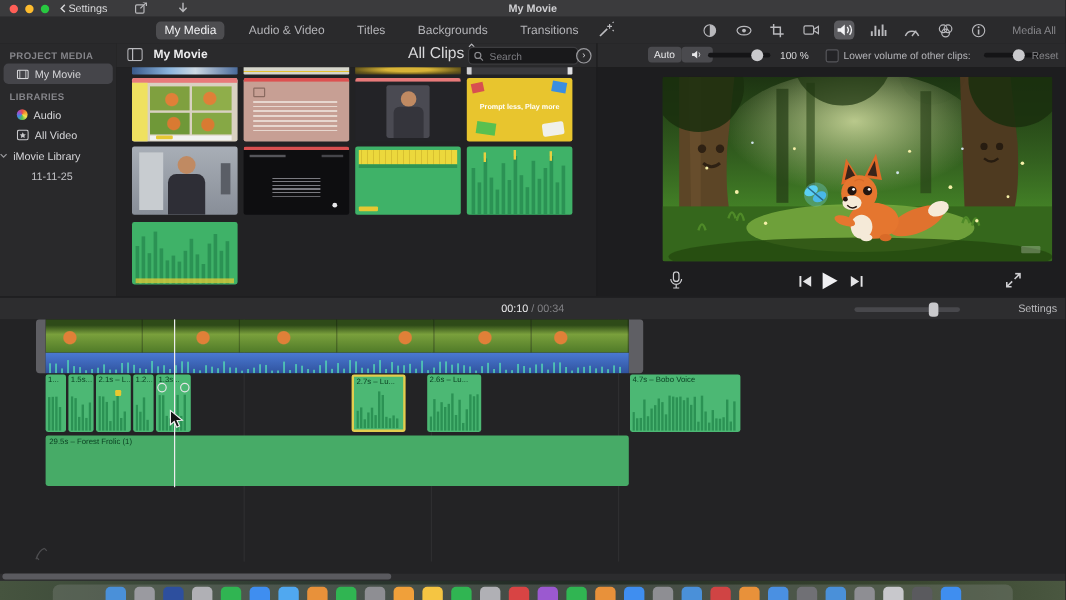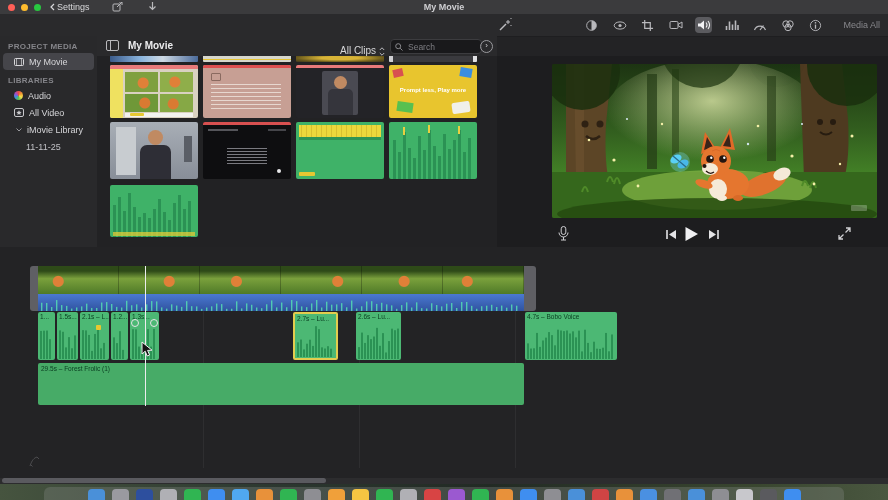--- a/index.html
+++ b/index.html
@@ -30,21 +30,21 @@
   .sidebar{position:absolute;left:0;top:36px;width:97px;height:211px;background:#29292b;border-right:1px solid #1d1d1f;}
   .sb-h{margin:6px 0 2px 8px;font-size:8px;font-weight:bold;color:#85858a;letter-spacing:.3px;}
   .sb-row{display:flex;align-items:center;gap:5px;height:17px;padding-left:14px;color:#d6d6d9;font-size:9px;}
   .sb-row.sel{background:#45454a;margin:0 3px;border-radius:4px;padding-left:11px;}
   .sb-sub{padding-left:26px;color:#c2c2c6;}
 
   
   .brw-head{position:absolute;left:97px;top:36px;width:400px;height:20px;background:#2a2a2c;border-bottom:1px solid #1e1e20;}
   .brw-title{position:absolute;left:31px;top:0;height:20px;line-height:20px;color:#ececee;font-size:10px;font-weight:bold;}
   .brw-toggle{position:absolute;left:9px;top:4px;}
-  .allclips{position:absolute;left:243px;top:0;height:20px;display:flex;align-items:flex-end;gap:3px;color:#d8d8da;font-size:10px;}
+  .allclips{position:absolute;left:243px;top:0;height:20px;display:flex;align-items:flex-start;gap:3px;color:#d8d8da;font-size:13px;}
   .search{position:absolute;left:293px;top:3px;width:82px;height:13px;background:#19191b;border:1px solid #3c3c3f;border-radius:4px;display:flex;align-items:center;gap:3px;padding:0 4px;}
   .search input{background:transparent;border:none;outline:none;color:#cfcfd2;font-size:8.5px;width:60px;font-family:"Liberation Sans",sans-serif;}
   .search input::placeholder{color:#7d7d82;}
   .arrow-circ{position:absolute;left:383px;top:4px;width:11px;height:11px;border:1px solid #9a9a9e;border-radius:50%;color:#cfcfd2;font-size:8px;line-height:10px;text-align:center;}
   .brw-grid{position:absolute;left:97px;top:56px;width:400px;height:191px;background:#222224;overflow:hidden;}
   .thumb{position:absolute;width:88px;border-radius:2px;overflow:hidden;}
   .sliver{position:absolute;top:-2px;height:8px;width:88px;border-radius:1px;}
 
   
   .vol-row{position:absolute;left:497px;top:36px;width:391px;height:20px;background:#2a2a2c;border-left:1px solid #1d1d1f;border-bottom:1px solid #1e1e20;font-size:8.5px;color:#c8c8cb;}
@@ -116,20 +116,27 @@
     </span>
     <span class="tb-icon" style="left:148px">
       <svg width="9" height="10" viewBox="0 0 9 10">
           <path d="M4.5 0 V7 M1.5 4.5 L4.5 7.5 L7.5 4.5" stroke="#b8b8bb" stroke-width="1.2" fill="none"></path>
         </svg>
     </span>
     <div class="win-title">My Movie</div>
   </div>
 
   <div class="topstrip">
+    <div class="tabs">
+      <div class="tab sel">My Media</div>
+      <div class="tab">Audio &amp; Video</div>
+      <div class="tab">Titles</div>
+      <div class="tab">Backgrounds</div>
+      <div class="tab">Transitions</div>
+    </div>
     <div class="wand">
       <svg width="14" height="14" viewBox="0 0 14 14">
           <path d="M2 12 L8 6" stroke="#bcbcc0" stroke-width="1.4"></path>
           <path d="M10 2 v4 M8 4 h4 M12.5 7 l1 1 M12.5 1 l1-1" stroke="#bcbcc0" stroke-width="1"></path>
         </svg>
     </div>
     <div class="vtb">
       <div class="vtb-ic">
         <svg width="13" height="13" viewBox="0 0 14 14">
             <circle cx="7" cy="7" r="5.2" stroke="#b9b9bd" fill="none"></circle>
@@ -202,21 +209,21 @@
       <span style="width:9px;height:9px;border-radius:50%;background:conic-gradient(#e84a4a,#f0a030,#f5e050,#58c050,#3a8ee0,#9a50d0,#e84a4a)"></span>
       <span>Audio</span>
     </div>
     <div class="sb-row">
       <svg width="10" height="9" viewBox="0 0 10 9">
           <rect x="0.5" y="0.5" width="9" height="8" rx="1.5" fill="#2a2a2e" stroke="#c8c8cb"></rect>
           <path d="M5 2.2 l0.8 1.6 1.8 0.2 -1.3 1.2 0.3 1.8 -1.6-0.9 -1.6 0.9 0.3-1.8 -1.3-1.2 1.8-0.2 z" fill="#c8c8cb"></path>
         </svg>
       <span>All Video</span>
     </div>
-    <div class="sb-row" style="padding-left:16px">
+    <div class="sb-row" style="padding-left:0">
       <svg width="6" height="4" viewBox="0 0 6 4">
           <path d="M0.5 0.5 L3 3 L5.5 0.5" stroke="#9a9a9e" fill="none"></path>
         </svg>
       <span>iMovie Library</span>
     </div>
     <div class="sb-row sb-sub">
       <span>11-11-25</span>
     </div>
   </aside>
 
@@ -342,20 +349,39 @@
             <rect x="63" y="18" width="3" height="34"></rect>
             <rect x="68" y="10" width="3" height="42"></rect>
             <rect x="73" y="24" width="3" height="28"></rect>
             <rect x="78" y="16" width="3" height="36"></rect>
           </g>
           <rect x="3" y="47" width="82" height="4" fill="#d8c838" opacity="0.8"></rect>
         </svg>
     </div>
   </div>
 
+  <div class="vol-row">
+    <div class="pillbtn" style="left:42px">Auto</div>
+    <div class="pillbtn" style="left:70px;width:16px;display:flex;align-items:center;justify-content:center">
+      <svg width="10" height="9" viewBox="0 0 14 12">
+          <path d="M1 4.5 h2.5 L7 1.5 v9 L3.5 7.5 H1 z" fill="#e8e8ea"></path>
+          <path d="M9 3.5 a4 4 0 0 1 0 5" stroke="#e8e8ea" fill="none"></path>
+        </svg>
+    </div>
+    <div class="slider" style="left:92px;top:8px;width:52px">
+      <div class="knob" style="left:36px"></div>
+    </div>
+    <span style="position:absolute;left:152px;top:5px;color:#d8d8da">100 %</span>
+    <div class="chk" style="left:190px"></div>
+    <span style="position:absolute;left:205px;top:5px;color:#b5b5b9">Lower volume of other clips:</span>
+    <div class="slider" style="left:322px;top:8px;width:48px;background:#141416">
+      <div class="knob" style="left:24px"></div>
+    </div>
+    <span style="position:absolute;right:7px;top:5px;color:#87878b">Reset</span>
+  </div>
 
   <div class="viewer">
     <div class="vimg">
       <svg width="325" height="154" viewBox="0 0 325 154">
         <defs>
           <linearGradient id="bgv" x1="0" y1="0" x2="0" y2="1">
             <stop offset="0" stop-color="#1d3412"></stop>
               <stop offset="0.45" stop-color="#33601f"></stop>
               <stop offset="0.7" stop-color="#427f26"></stop>
               <stop offset="1" stop-color="#2c5717"></stop>
@@ -459,20 +485,29 @@
           <path d="M1 1 L8 5.5 L1 10 z" fill="#e4e4e6"></path>
         </svg>
     </div>
     <div class="pb" style="left:340px;top:171px">
       <svg width="13" height="13" viewBox="0 0 13 13">
           <path d="M8 1 h4 v4 M12 1 L7.5 5.5 M5 12 H1 V8 M1 12 L5.5 7.5" stroke="#cfcfd2" stroke-width="1.3" fill="none"></path>
         </svg>
     </div>
   </div>
 
+  <div class="tl-bar">
+    <div class="tc">
+      <span>00:10</span><span class="dim"> / </span><span class="dim">00:34</span>
+    </div>
+    <div class="slider" style="right:88px;top:8px;width:88px;background:#48484c">
+      <div class="knob" style="left:62px;width:8px;height:12px;top:-4px;border-radius:3px"></div>
+    </div>
+    <div class="tl-settings">Settings</div>
+  </div>
 
   <div class="timeline">
     <div class="gridline" style="left:203px"></div>
     <div class="gridline" style="left:359px"></div>
     <div class="gridline" style="left:515px"></div>
 
     <div class="handle" style="left:30px;width:8px;border-radius:3px 0 0 3px"></div>
     <div class="handle" style="left:524px;width:12px;border-radius:0 3px 3px 0"></div>
 
     <div class="vthumbs" id="vthumbs">

